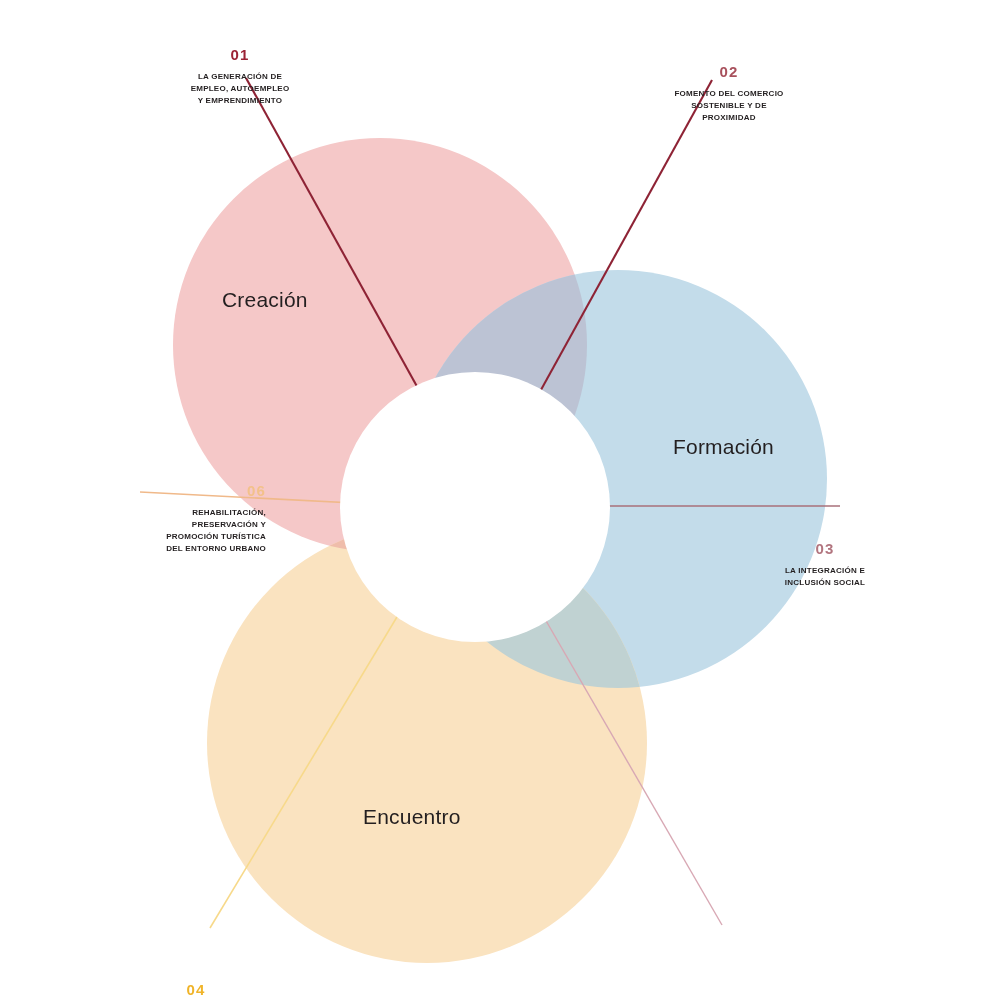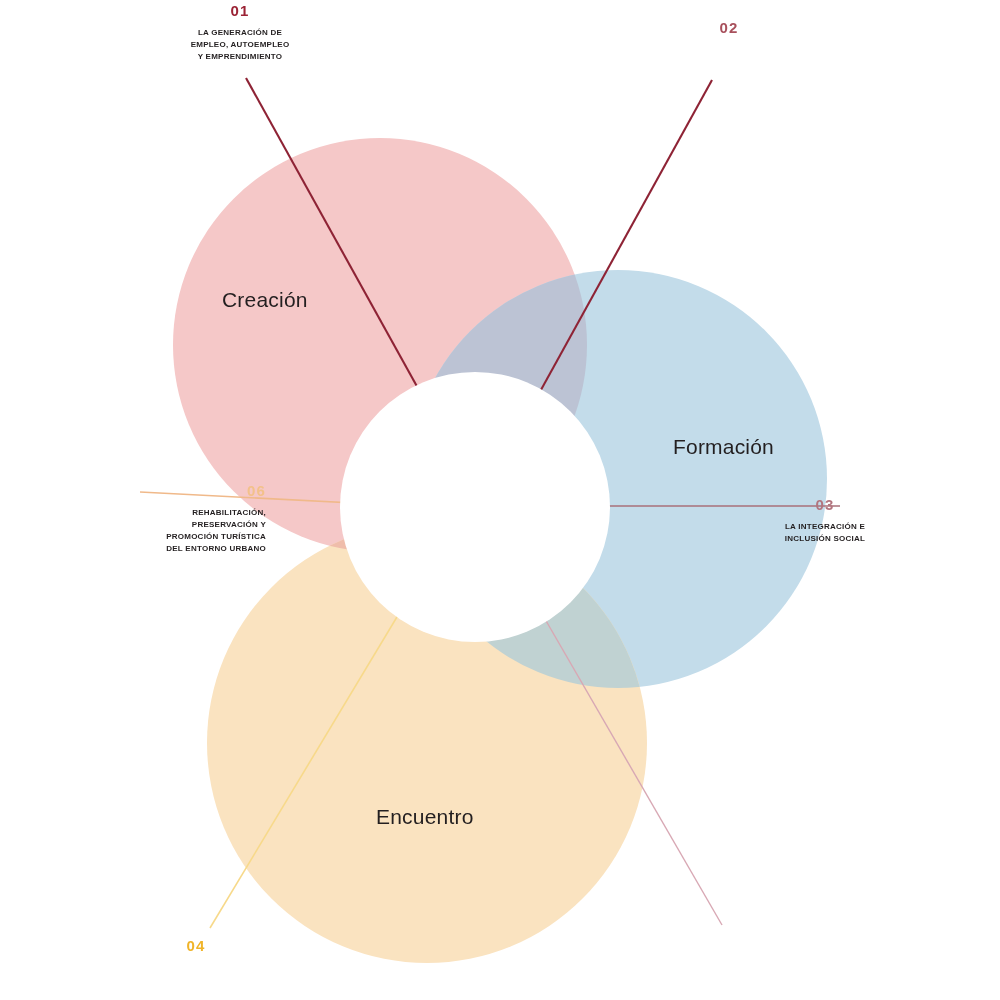--- a/index.html
+++ b/index.html
@@ -47,21 +47,21 @@
     line-height: 1;
     margin-bottom: 9px;
   }
   .callout .body {
     font-size: 8px;
     font-weight: bold;
     line-height: 1.52;
     letter-spacing: 0.25px;
     color: #231f20;
   }
-  .callout.center { text-align: center; }
+  .callout.center { text-align: center; margin-top: 44px; }
   .callout.left   { text-align: right; }
 </style>
 </head>
 <body>
 
 <div id="stage">
 
   <svg id="venn" viewBox="0 0 1000 1000">
     <defs>
       <clipPath id="clip-c">
@@ -98,29 +98,30 @@
       <line x1="140" y1="492" x2="412" y2="506" stroke="#F0B98A" stroke-width="1.6"></line>
     </g>
 
     <circle cx="475" cy="507" r="135" fill="#ffffff"></circle>
   </svg>
 
   <div class="circle-label" style="left:222px; top:288px;">Creación</div>
 
   <div class="circle-label" style="left:673px; top:435px;">Formación</div>
 
-  <div class="circle-label" style="left:363px; top:805px;margin-left:13px;">Encuentro</div>
+  <div class="circle-label" style="left:363px; top:805px;">Encuentro</div>
 
   <div class="callout center" style="left:140px; top:3px;">
     <div class="num" style="color:#9B2335;">01</div>
     <div class="body">LA GENERACIÓN DE<br>EMPLEO, AUTOEMPLEO<br>Y EMPRENDIMIENTO</div>
   </div>
 
   <div class="callout center" style="left:629px; top:20px;">
     <div class="num" style="color:#A8505C;">02</div>
+    <div class="body">FOMENTO DEL COMERCIO<br>SOSTENIBLE Y DE<br>PROXIMIDAD</div>
   </div>
 
   <div class="callout center" style="left:740px; top:497px; width:170px;">
     <div class="num" style="color:#B2757F;">03</div>
     <div class="body">LA INTEGRACIÓN E<br>INCLUSIÓN SOCIAL</div>
   </div>
 
 
   <div class="callout center" style="left:96px; top:938px;">
     <div class="num" style="color:#F0B429;">04</div>

